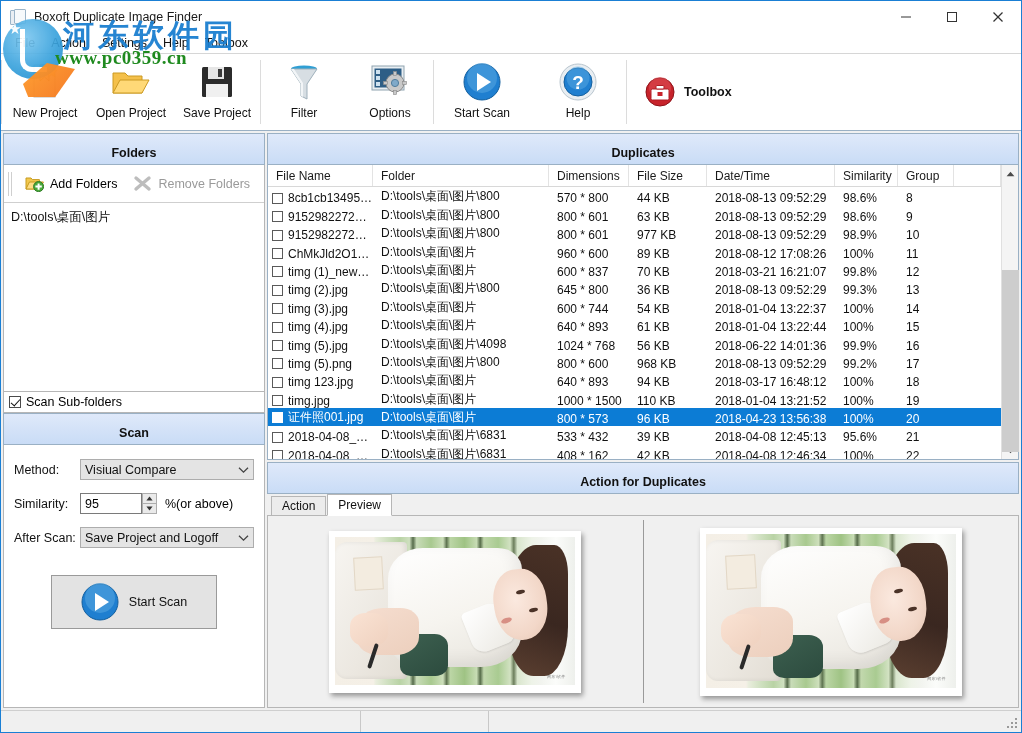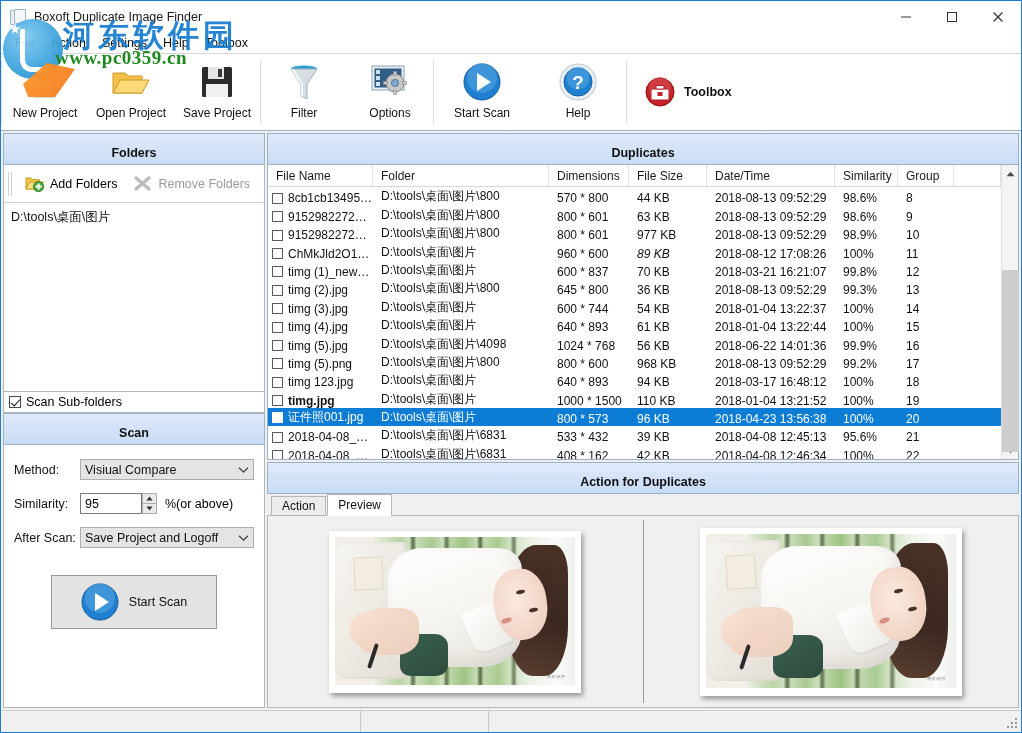--- a/index.html
+++ b/index.html
@@ -644,21 +644,21 @@
                 <div class="gc" style="width: 63px;">98.9%</div>
                 <div class="gc" style="width: 56px;">10</div>
               </div>
               <div class="grow">
                 <div class="gc first" style="width: 105px;">
                   <span class="chk"></span>
                   <span>ChMkJld2O1…</span>
                 </div>
                 <div class="gc" style="width: 176px;">D:\tools\桌面\图片</div>
                 <div class="gc" style="width: 80px;">960 * 600</div>
-                <div class="gc" style="width: 78px; font-style: italic;">89 KB</div>
+                <div class="gc" style="width: 78px;">89 KB</div>
                 <div class="gc" style="width: 128px;">2018-08-12 17:08:26</div>
                 <div class="gc" style="width: 63px;">100%</div>
                 <div class="gc" style="width: 56px;">11</div>
               </div>
               <div class="grow">
                 <div class="gc first" style="width: 105px;">
                   <span class="chk"></span>
                   <span>timg (1)_new…</span>
                 </div>
                 <div class="gc" style="width: 176px;">D:\tools\桌面\图片</div>
@@ -734,21 +734,21 @@
                   <span>timg 123.jpg</span>
                 </div>
                 <div class="gc" style="width: 176px;">D:\tools\桌面\图片</div>
                 <div class="gc" style="width: 80px;">640 * 893</div>
                 <div class="gc" style="width: 78px;">94 KB</div>
                 <div class="gc" style="width: 128px;">2018-03-17 16:48:12</div>
                 <div class="gc" style="width: 63px;">100%</div>
                 <div class="gc" style="width: 56px;">18</div>
               </div>
               <div class="grow">
-                <div class="gc first" style="width: 105px; font-weight: bold;">
+                <div class="gc first" style="width: 105px;">
                   <span class="chk"></span>
                   <span>timg.jpg</span>
                 </div>
                 <div class="gc" style="width: 176px;">D:\tools\桌面\图片</div>
                 <div class="gc" style="width: 80px;">1000 * 1500</div>
                 <div class="gc" style="width: 78px;">110 KB</div>
                 <div class="gc" style="width: 128px;">2018-01-04 13:21:52</div>
                 <div class="gc" style="width: 63px;">100%</div>
                 <div class="gc" style="width: 56px;">19</div>
               </div>

